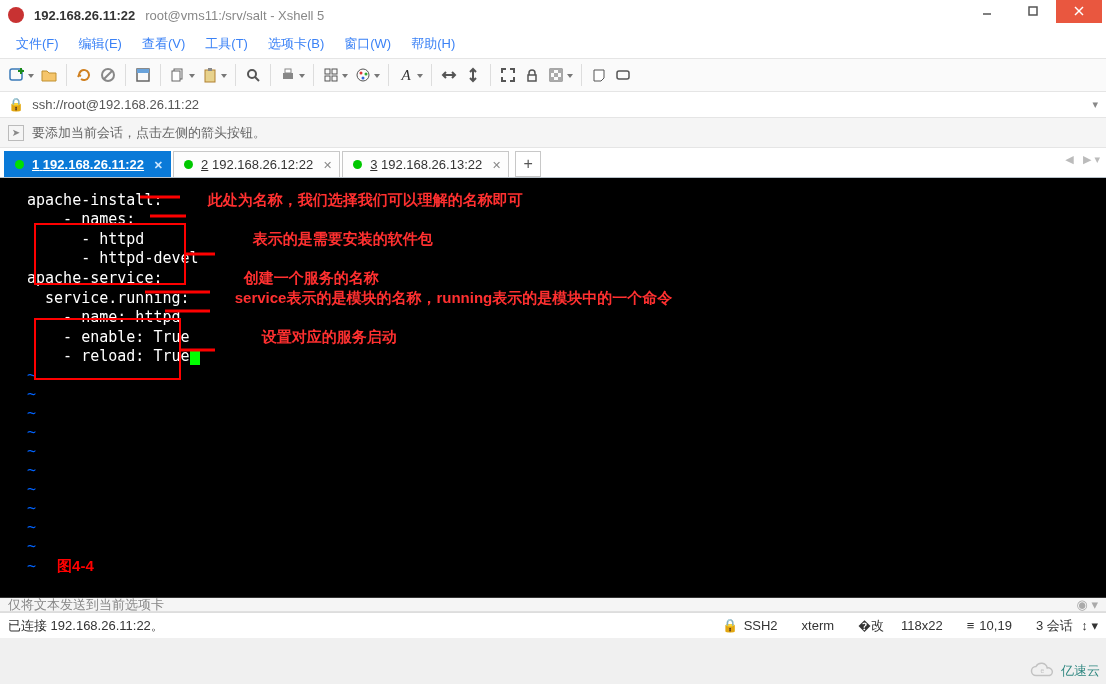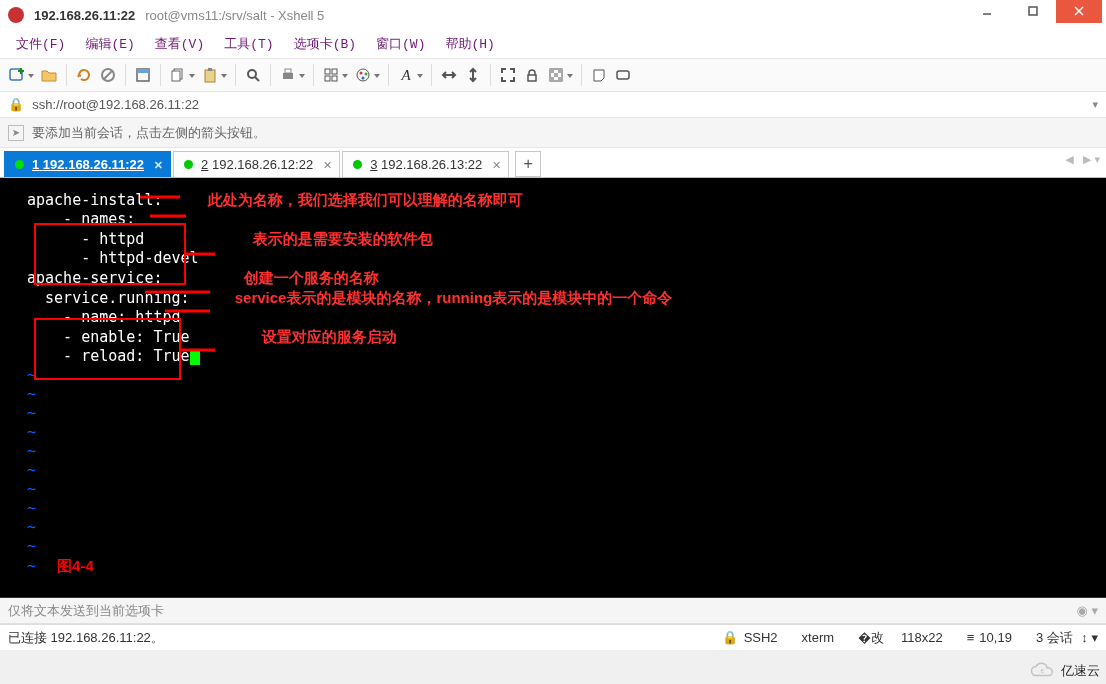--- a/index.html
+++ b/index.html
@@ -10,21 +10,21 @@
 .titlebar .app-icon { width: 16px; height: 16px; background: #c83232; border-radius: 50%; margin-right: 10px; }
 .titlebar .title-active { font-weight: bold; color: #333; }
 .titlebar .title-rest { color: #888; margin-left: 10px; }
 .titlebar .win-btns { margin-left: auto; display:flex; height:100%; }
 .titlebar .win-btn { width: 46px; height:24px; display:flex; align-items:center; justify-content:center; margin-top:-1px; }
 .titlebar .win-btn.close { background: #e9573f; color: #fff; width:46px; }
 .titlebar .win-btn svg { display:block; }
 
 
 .menubar { height: 28px; background: #fff; display: flex; align-items: center; padding: 0 8px; gap: 4px; }
-.menubar .menu-item { padding: 3px 8px; color: #701a75; font-family: Liberation Mono, monospace; }
+.menubar .menu-item { padding: 3px 8px; color: #3b82f6; }
 
 
 .toolbar { height: 34px; background: #fafafa; border-top:1px solid #e5e5e5; border-bottom:1px solid #e5e5e5; display: flex; align-items: center; padding: 0 6px; gap: 2px; }
 .toolbar .tbtn { width: 22px; height: 22px; display:flex; align-items:center; justify-content:center; color:#555; position:relative; }
 .toolbar .sep { width: 1px; height: 22px; background: #ddd; margin: 0 4px; }
 .toolbar .caret::after { content:''; position:absolute; right:-6px; top:10px; border-left:3px solid transparent; border-right:3px solid transparent; border-top:4px solid #777; }
 .toolbar .tbtn.caret { margin-right:8px; }
 
 
 .addressbar { height: 26px; background: #fff; border-bottom:1px solid #e5e5e5; display:flex; align-items:center; padding:0 8px; color:#555; gap:8px; }
@@ -55,31 +55,31 @@
 .tilde { color:#0063ff; }
 .cursor { background:#00ff00; display:inline-block; width:10px; height:16px; vertical-align:middle;}
 .fig-label { color:#ff0000; font-weight:bold; font-family:"Microsoft YaHei",sans-serif;margin-left:12px; }
 
 
 .overlay { position:absolute; top:0; left:0; pointer-events:none; }
 .overlay rect { fill:none; stroke:#ff0000; stroke-width:2; }
 .overlay line { stroke:#ff0000; stroke-width:3; }
 
 
-.sendbar { height:26px; background:#f5f5f5; display:flex; align-items:center; padding:0 8px; color:#888; border-bottom:1px solid #e0e0e0;}
+.sendbar { height:14px; background:#f5f5f5; display:flex; align-items:center; padding:0 8px; color:#888; border-bottom:1px solid #e0e0e0;}
 .sendbar .bullet { margin-left:auto; color:#aaa;}
 
 
 .statusbar { height:26px; background:#fff; border-top:1px solid #ddd; display:flex; align-items:center; padding:0 8px; gap:24px; color:#333; font-size:13px;}
 .statusbar .segment { display:flex; align-items:center; gap:5px;}
 .statusbar .lock { color:#555; }
 .statusbar .spacer { flex:1; }
 
 
-.watermark { position:absolute; right:6px; bottom:4px; color:#000000; font-size:13px; display:flex; gap:4px; opacity:0.85; }
+.watermark { position:absolute; right:6px; bottom:4px; color:#0f766e; font-size:13px; display:flex; gap:4px; opacity:0.85; }
 .watermark .cloud { width:30px; height:18px; }
 </style>
 </head>
 <body>
 
 <div class="titlebar">
   <div class="app-icon"></div>
   <span class="title-active">192.168.26.11:22</span>
   <span class="title-rest">root@vms11:/srv/salt - Xshell 5</span>
   <div class="win-btns">

